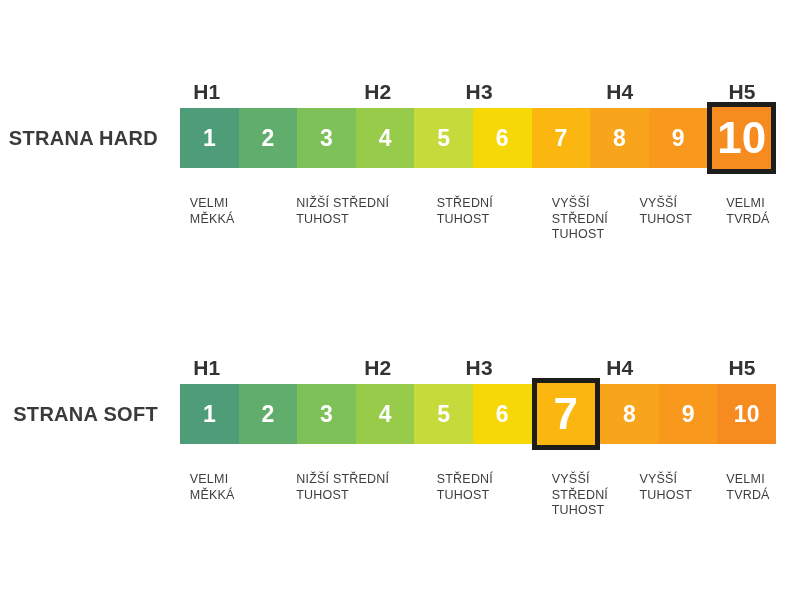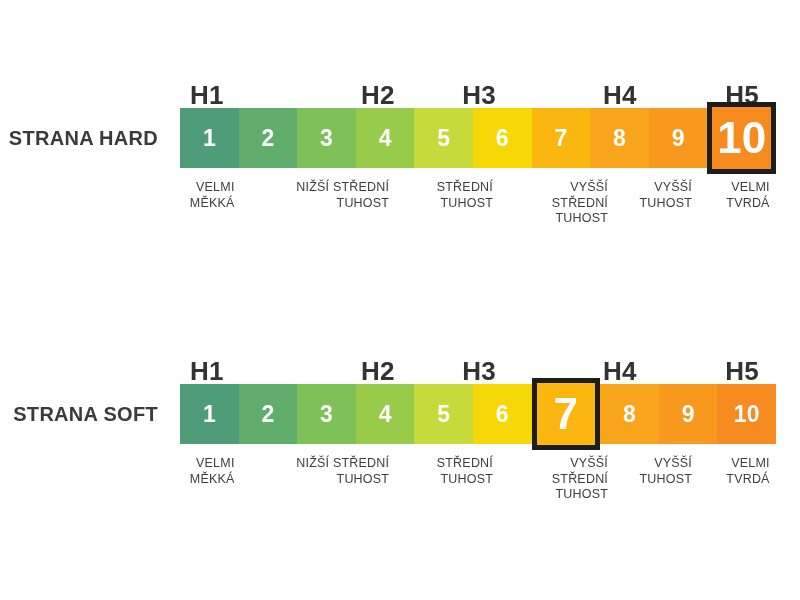--- a/index.html
+++ b/index.html
@@ -12,35 +12,35 @@
 
   .side-label{
     position:absolute;right:calc(100% + 22px);top:28px;width:160px;height:60px;
     line-height:60px;text-align:right;font-size:20px;font-weight:bold;
     color:#3A3A3A;letter-spacing:0.3px;white-space:nowrap;
   }
 
   .h-labels{position:relative;height:22px;}
   .h-label{
     position:absolute;top:0;transform:translateX(-50%);
-    font-size:26px;font-weight:bold;color:#333333;letter-spacing:0.2px;
+    font-size:21px;font-weight:bold;color:#333333;letter-spacing:0.2px;
   }
 
   .bar{margin-top:6px;height:60px;display:flex;align-items:center;position:relative;}
   .cell{
     flex:1;height:60px;display:flex;align-items:center;justify-content:center;
     color:#ffffff;font-weight:bold;font-size:23px;box-sizing:border-box;
   }
   .cell.highlight{
     height:72px;border:5px solid #1D1D1B;font-size:44px;z-index:2;
   }
 
   .descs{position:relative;margin-top:12px;height:64px;}
   .desc{
-    position:absolute;top:0;transform:translateX(-50%);text-align:right;
+    position:absolute;top:16px;transform:translateX(-50%);text-align:left;
     white-space:pre-line;font-size:12.5px;line-height:1.25;color:#3E3E3E;
     letter-spacing:0.2px;
   }
 </style>
 </head>
 <body>
 
 <div class="canvas">
 
   <section class="scale-row" id="scale-0">

